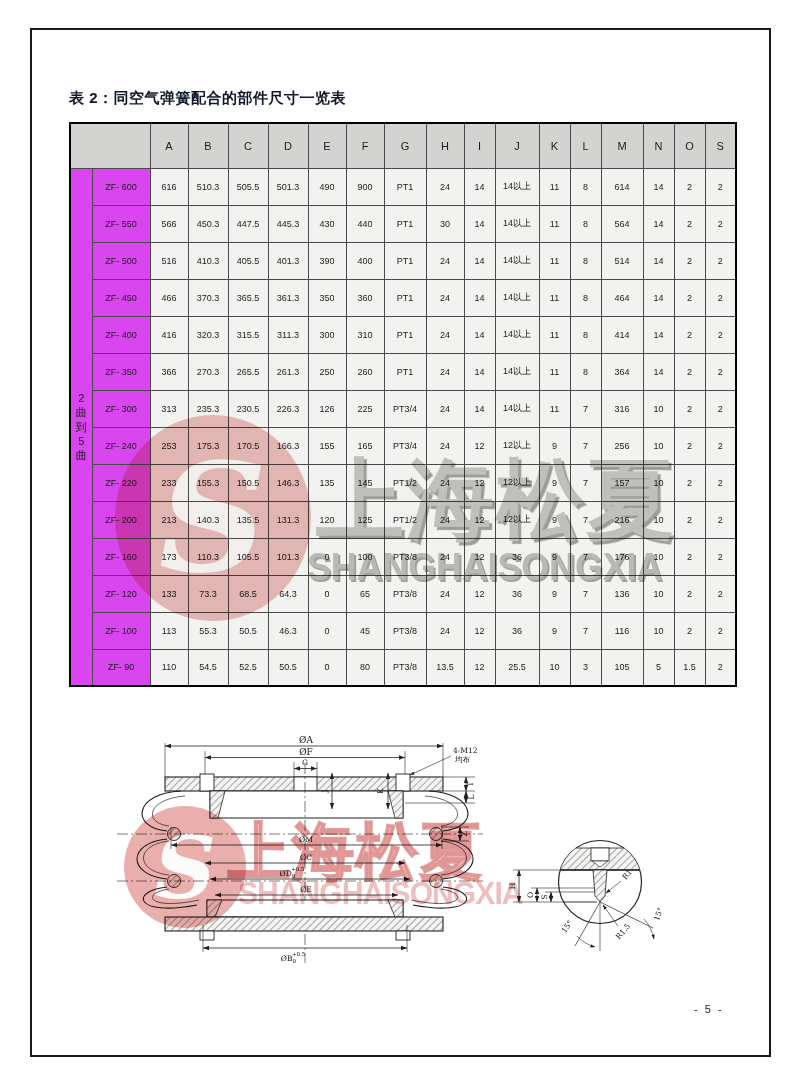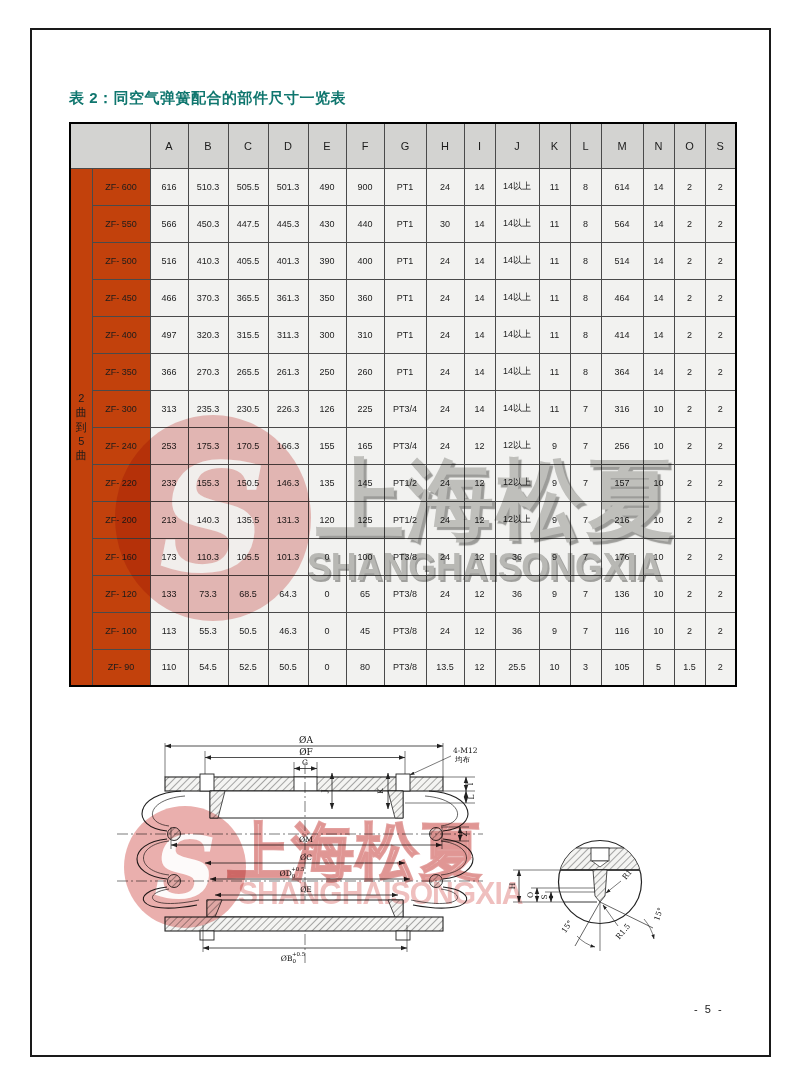--- a/index.html
+++ b/index.html
@@ -1,31 +1,31 @@
 <!DOCTYPE html>
 <html><head>
 <meta charset="utf-8">
 <style>
   * { margin:0; padding:0; box-sizing:border-box; }
   body { background:#ffffff; font-family:"Liberation Sans", sans-serif; }
   #page { position:relative; width:800px; height:1085px; background:#ffffff; overflow:hidden; }
   #frame { position:absolute; left:30px; top:28px; width:741px; height:1029px; border:2px solid #1a1a1a; }
-  #doc-title { position:absolute; left:69px; top:89px; font-size:15px; font-weight:bold; color:#0f766e; letter-spacing:0.5px; }
+  #doc-title { position:absolute; left:69px; top:89px; font-size:15px; font-weight:bold; color:#0f172a; letter-spacing:0.5px; }
   #page-number { position:absolute; left:694px; top:1003px; font-size:11px; color:#222; letter-spacing:2px; }
 
   
   #table-wrap { position:absolute; left:69px; top:122px; z-index:1; }
   #parts-table { border-collapse:collapse; table-layout:fixed; width:661px; border:2px solid #000;
                  font-family:"Liberation Sans", sans-serif; }
   #parts-table th, #parts-table td { border:1px solid #4a4a4a; text-align:center; vertical-align:middle; padding:0; overflow:hidden; }
   #parts-table th { background:#d3d3d1; height:45px; font-size:11px; font-weight:normal; color:#1b1b1b; }
   #parts-table th.corner { background:#d3d3d1; }
   #parts-table tr.data-row { height:37px; }
   #parts-table td { font-size:9px; color:#1c1c1c; }
-  td.model-cell, td.group-cell { background:#c2410c; }
+  td.model-cell, td.group-cell { background:#d946ef; }
   td.data-cell { background:#f2f2f0; }
   .vertical-text { white-space:pre-line; font-size:11px; line-height:1.3; color:#1b1b1b; }
 
   
   .wm { position:absolute; pointer-events:none; z-index:5; mix-blend-mode:multiply; white-space:nowrap; }
   .wm-circle { border-radius:50%; display:flex; align-items:center; justify-content:center; }
   #wm-circle-table { left:115px; top:415px; width:196px; height:206px; background:rgba(217,112,108,0.45); }
   #wm-circle-table .wm-s { font-family:"DejaVu Serif", serif; font-style:italic; font-weight:bold;
                            font-size:150px; color:rgba(255,255,255,0.95); }
   #wm-cn-table { left:316px; top:441px; font-size:88px; font-weight:bold; color:#c9c9c7;
@@ -185,21 +185,21 @@
             <td class="data-cell">14以上</td>
             <td class="data-cell">11</td>
             <td class="data-cell">8</td>
             <td class="data-cell">464</td>
             <td class="data-cell">14</td>
             <td class="data-cell">2</td>
             <td class="data-cell">2</td>
           </tr>
           <tr class="data-row">
             <td class="model-cell">ZF- 400</td>
-            <td class="data-cell">497</td>
+            <td class="data-cell">416</td>
             <td class="data-cell">320.3</td>
             <td class="data-cell">315.5</td>
             <td class="data-cell">311.3</td>
             <td class="data-cell">300</td>
             <td class="data-cell">310</td>
             <td class="data-cell">PT1</td>
             <td class="data-cell">24</td>
             <td class="data-cell">14</td>
             <td class="data-cell">14以上</td>
             <td class="data-cell">11</td>

